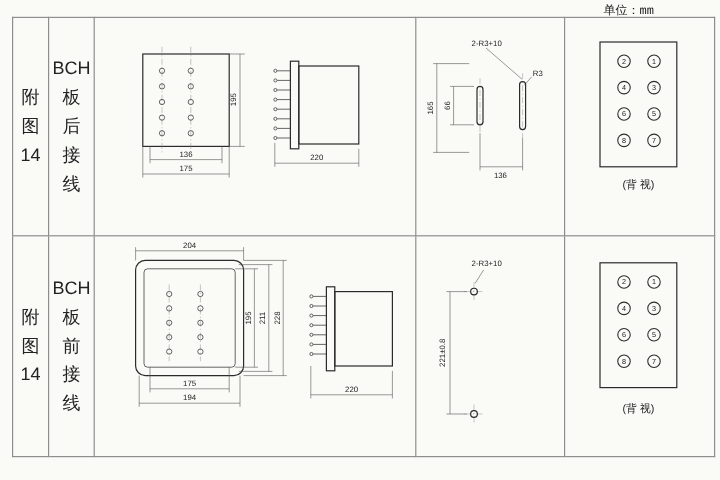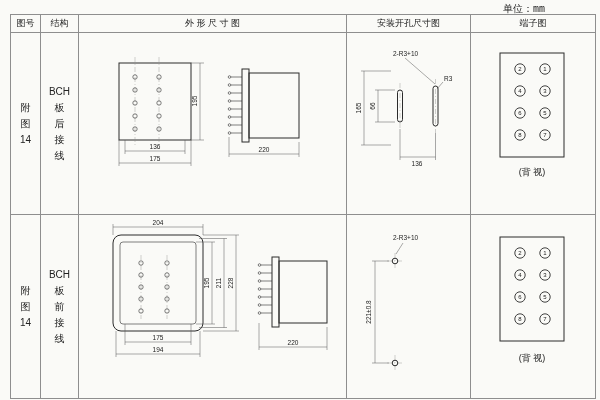--- a/index.html
+++ b/index.html
@@ -8,21 +8,21 @@
     background:#fafaf7;
     font-family:"Liberation Sans", sans-serif;
     color:#222;
     position:relative;
     overflow:hidden;
   }
   .unit { position:absolute; top:2px; right:55px; font-size:10px;font-family:Liberation Mono, monospace; }
   table.main { position:absolute; left:10px; top:14px; border-collapse:collapse; table-layout:fixed; }
   th, td { border:1px solid #8e8e8e; padding:0; vertical-align:middle; text-align:center; font-weight:normal; }
   th { font-size:9px; height:18px; }
-  .vcell { font-size:10px; white-space:pre-line; line-height:1.6; }
+  .vcell { font-size:15px; white-space:pre-line; line-height:1.6; }
   svg { display:block; margin:0 auto; }
   .obj  { fill:none; stroke:#2b2b2b; stroke-width:1; }
   .thin { fill:none; stroke:#2b2b2b; stroke-width:0.6; }
   .dim  { stroke:#555; stroke-width:0.5; fill:none; }
   .cl   { stroke:#888; stroke-width:0.4; stroke-dasharray:5 2 1 2; fill:none; }
   .dt   { font-size:6.5px; fill:#222; }
   .term-circle { fill:none; stroke:#2b2b2b; stroke-width:0.9; }
   .tn   { font-size:6px; fill:#222; }
   .bv   { font-size:9px; fill:#222; }
 </style>
@@ -33,27 +33,20 @@
 
 <table class="main">
   <colgroup>
     <col style="width:30px">
       <col style="width:38px">
       <col style="width:267px">
       <col style="width:123px">
       <col style="width:124px">
   </colgroup>
   <tbody>
-      <tr>
-    <th>图号</th>
-    <th>结构</th>
-    <th>外 形 尺 寸 图</th>
-    <th>安装开孔尺寸图</th>
-    <th>端子图</th>
-  </tr>
 
   <tr style="height:181px">
     <td class="vcell">附
 图
 14</td>
     <td class="vcell">BCH
 板
 后
 接
 线</td>

